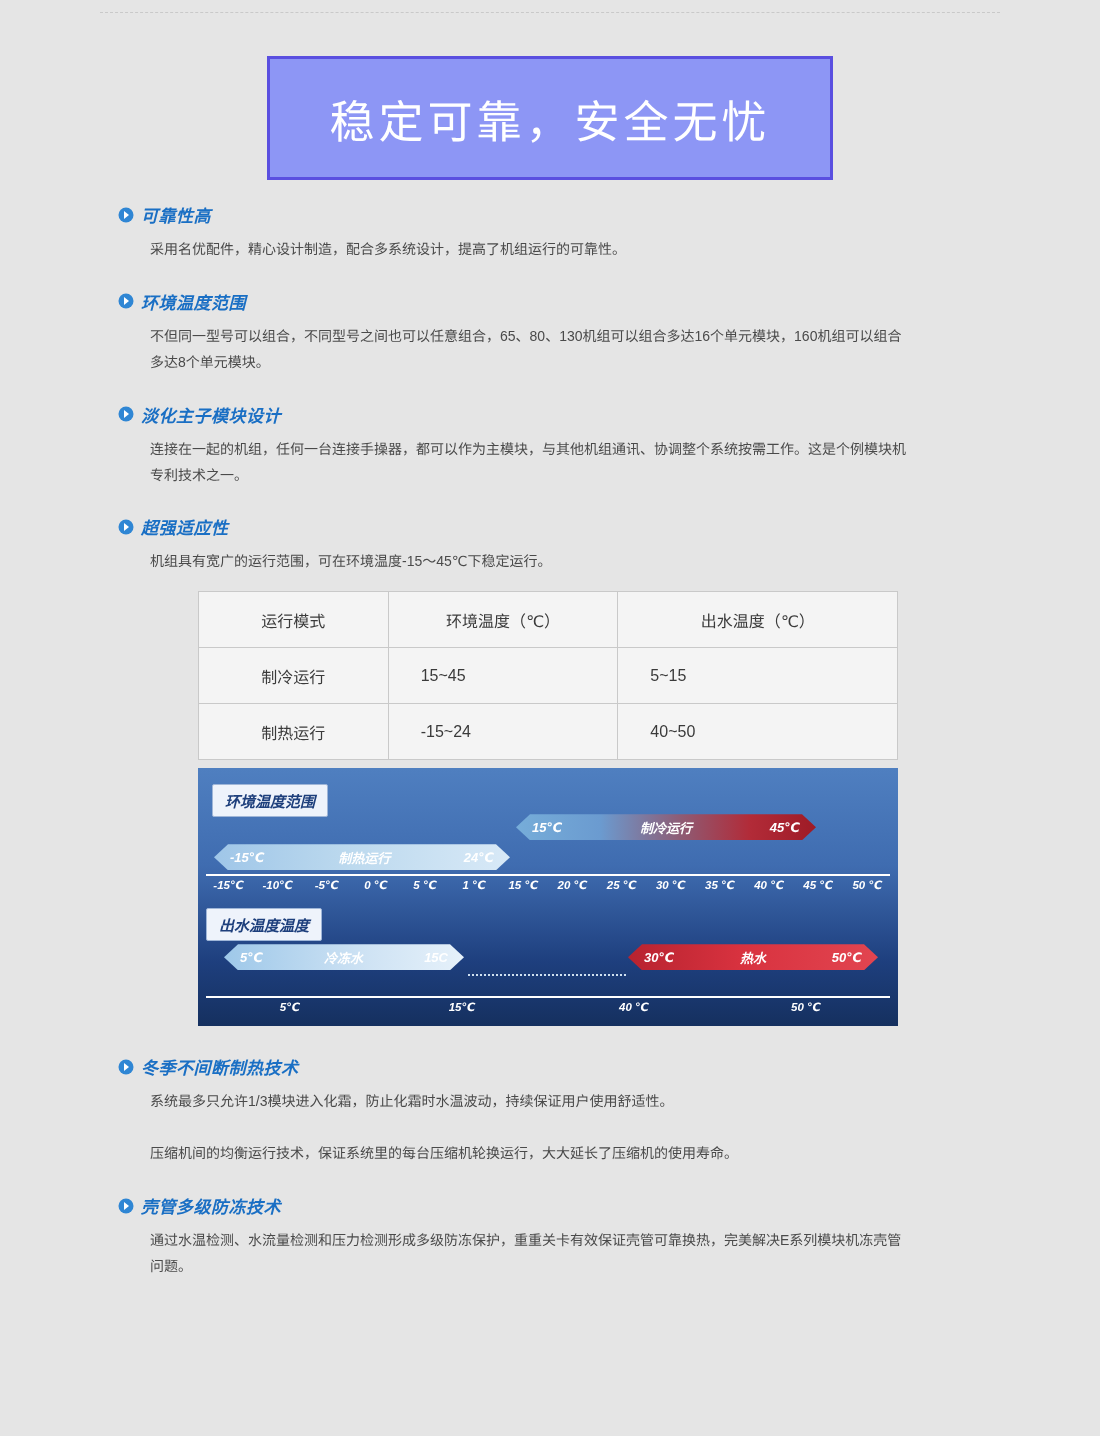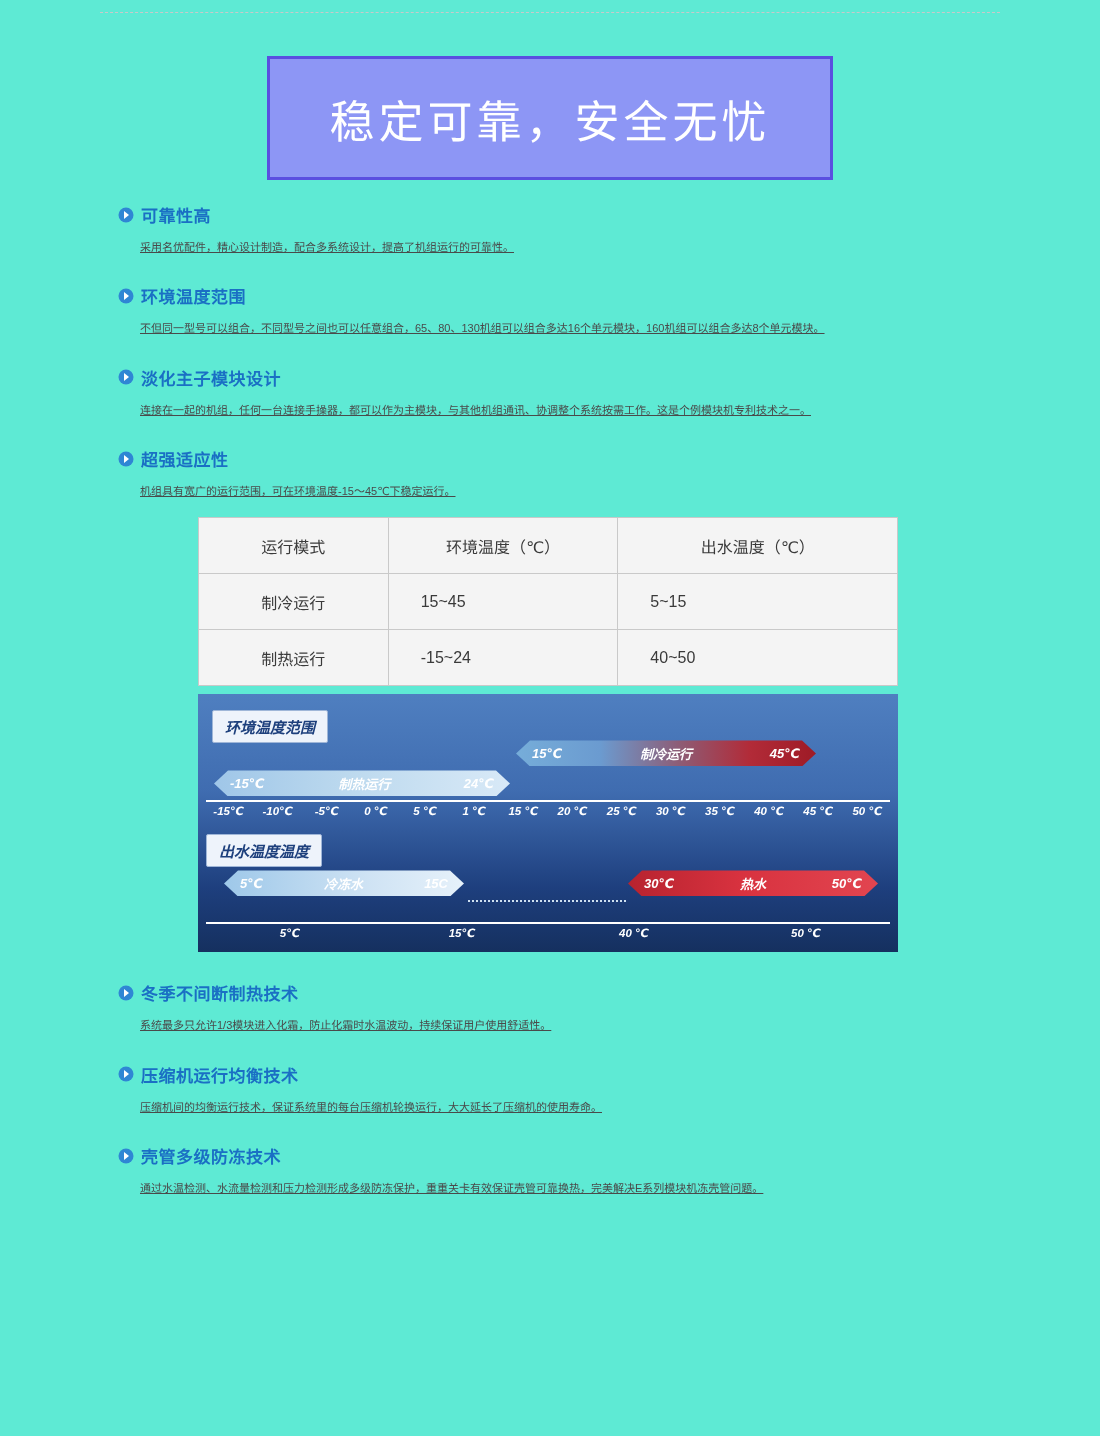--- a/index.html
+++ b/index.html
@@ -12,21 +12,21 @@
     width: 1100px;
     min-height: 1436px;
     font-family: "Liberation Sans", "DejaVu Sans", sans-serif;
     color: #333;
     position: relative;
   }
   .page {
     width: 1100px;
     min-height: 1436px;
     position: relative;
-    background: #5eead4;
+    background: #e5e5e5;
     padding: 0;
   }
   .top-dashed {
     position: absolute;
     top: 12px;
     left: 100px;
     right: 100px;
     border-top: 1px dashed #c9c9c9;
     height: 0;
   }
@@ -72,28 +72,28 @@
     flex: 0 0 16px;
     display: inline-block;
     position: relative;
   }
   .bullet-icon svg { display: block; }
   .sec-title {
     font-size: 17px;
     font-weight: bold;
     color: #1a6fc4;
     letter-spacing: 0.5px;
+    font-style: italic;
   }
   .sec-body {
-    font-size: 11px;
+    font-size: 14px;
     line-height: 1.85;
     color: #4a4a4a;
-    margin-left: 30px;
+    margin-left: 40px;
     max-width: 760px;
-    text-decoration: underline;
   }
 
   
   .table-wrap {
     margin: 16px 0 0 88px;
   }
   table.spec {
     border-collapse: collapse;
     width: 700px;
     background: #f4f4f4;
@@ -379,29 +379,20 @@
               <circle cx="8" cy="8" r="7.5" fill="#2f86d4"></circle>
               <path d="M6 4 L11 8 L6 12 Z" fill="#ffffff"></path>
             </svg>
         </span>
         <span class="sec-title">冬季不间断制热技术</span>
       </div>
       <div class="sec-body">系统最多只允许1/3模块进入化霜，防止化霜时水温波动，持续保证用户使用舒适性。</div>
     </div>
 
     <div class="section">
-      <div class="sec-head">
-        <span class="bullet-icon">
-          <svg width="16" height="16" viewBox="0 0 16 16">
-              <circle cx="8" cy="8" r="7.5" fill="#2f86d4"></circle>
-              <path d="M6 4 L11 8 L6 12 Z" fill="#ffffff"></path>
-            </svg>
-        </span>
-        <span class="sec-title">压缩机运行均衡技术</span>
-      </div>
       <div class="sec-body">压缩机间的均衡运行技术，保证系统里的每台压缩机轮换运行，大大延长了压缩机的使用寿命。</div>
     </div>
 
     <div class="section">
       <div class="sec-head">
         <span class="bullet-icon">
           <svg width="16" height="16" viewBox="0 0 16 16">
               <circle cx="8" cy="8" r="7.5" fill="#2f86d4"></circle>
               <path d="M6 4 L11 8 L6 12 Z" fill="#ffffff"></path>
             </svg>

